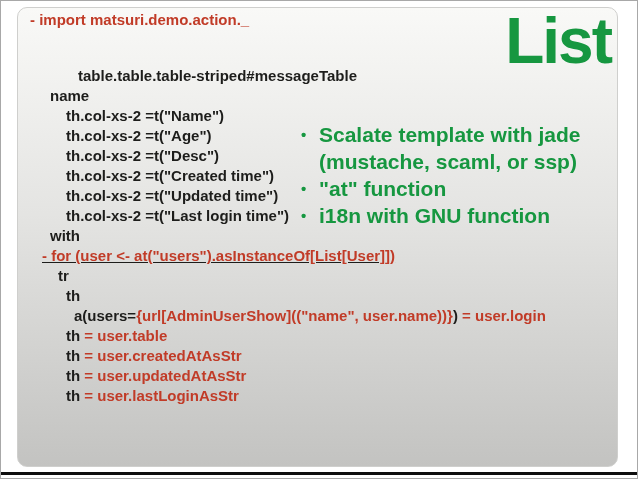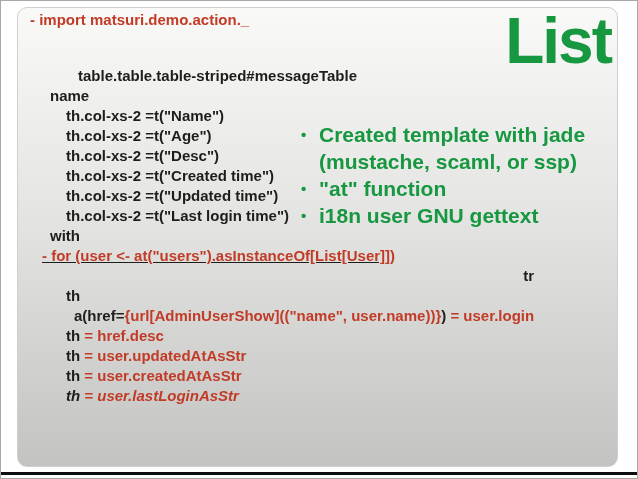--- a/index.html
+++ b/index.html
@@ -59,45 +59,45 @@
 <body>
 
 <div class="slide-card">
   <div class="import-block">
       <div class="code-line red-text">- import matsuri.demo.action._</div>
     </div>
   <div class="slide-title">List</div>
   <ul class="bullet-list">
       <li class="bullet-item">
         <span class="bullet-dot">•</span>
-        <span class="bullet-text">Created template with jade (mustache, scaml, or ssp)</span>
+        <span class="bullet-text">Scalate template with jade (mustache, scaml, or ssp)</span>
       </li>
       <li class="bullet-item">
         <span class="bullet-dot">•</span>
         <span class="bullet-text">"at" function</span>
       </li>
       <li class="bullet-item">
         <span class="bullet-dot">•</span>
-        <span class="bullet-text">i18n user GNU gettext</span>
+        <span class="bullet-text">i18n with GNU function</span>
       </li>
     </ul>
   <div class="code-block">
       <div class="code-line" style="padding-left: 8px; margin-left: 36px;"><span class="black-text">table.table.table-striped#messageTable</span></div>
       <div class="code-line" style="padding-left: 16px;"><span class="black-text">name</span></div>
       <div class="code-line" style="padding-left: 32px;"><span class="black-text">th.col-xs-2 =t("Name")</span></div>
       <div class="code-line" style="padding-left: 32px;"><span class="black-text">th.col-xs-2 =t("Age")</span></div>
       <div class="code-line" style="padding-left: 32px;"><span class="black-text">th.col-xs-2 =t("Desc")</span></div>
       <div class="code-line" style="padding-left: 32px;"><span class="black-text">th.col-xs-2 =t("Created time")</span></div>
       <div class="code-line" style="padding-left: 32px;"><span class="black-text">th.col-xs-2 =t("Updated time")</span></div>
       <div class="code-line" style="padding-left: 32px;"><span class="black-text">th.col-xs-2 =t("Last login time")</span></div>
       <div class="code-line" style="padding-left: 16px;"><span class="black-text">with</span></div>
       <div class="code-line" style="padding-left: 8px; text-decoration: underline;"><span class="red-text">- for (user &lt;- at("users").asInstanceOf[List[User]])</span></div>
-      <div class="code-line" style="padding-left: 24px; text-align: right;"><span class="black-text">tr</span></div>
+      <div class="code-line" style="padding-left: 24px;"><span class="black-text">tr</span></div>
       <div class="code-line" style="padding-left: 32px;"><span class="black-text">th</span></div>
-      <div class="code-line" style="padding-left: 40px;"><span class="black-text">a(href=</span><span class="red-text">{url[AdminUserShow](("name", user.name))}</span><span class="black-text">)</span><span class="red-text"> = user.login</span></div>
-      <div class="code-line" style="padding-left: 32px;"><span class="black-text">th </span><span class="red-text">= href.desc</span></div>
+      <div class="code-line" style="padding-left: 40px;"><span class="black-text">a(users=</span><span class="red-text">{url[AdminUserShow](("name", user.name))}</span><span class="black-text">)</span><span class="red-text"> = user.login</span></div>
+      <div class="code-line" style="padding-left: 32px;"><span class="black-text">th </span><span class="red-text">= user.table</span></div>
+      <div class="code-line" style="padding-left: 32px;"><span class="black-text">th </span><span class="red-text">= user.createdAtAsStr</span></div>
       <div class="code-line" style="padding-left: 32px;"><span class="black-text">th </span><span class="red-text">= user.updatedAtAsStr</span></div>
-      <div class="code-line" style="padding-left: 32px;"><span class="black-text">th </span><span class="red-text">= user.createdAtAsStr</span></div>
-      <div class="code-line" style="padding-left: 32px; font-style: italic;"><span class="black-text">th </span><span class="red-text">= user.lastLoginAsStr</span></div>
+      <div class="code-line" style="padding-left: 32px;"><span class="black-text">th </span><span class="red-text">= user.lastLoginAsStr</span></div>
     </div>
 </div>
 <div class="bottom-rule"></div>
 <div class="screen-border"></div>
 
 </body></html>

